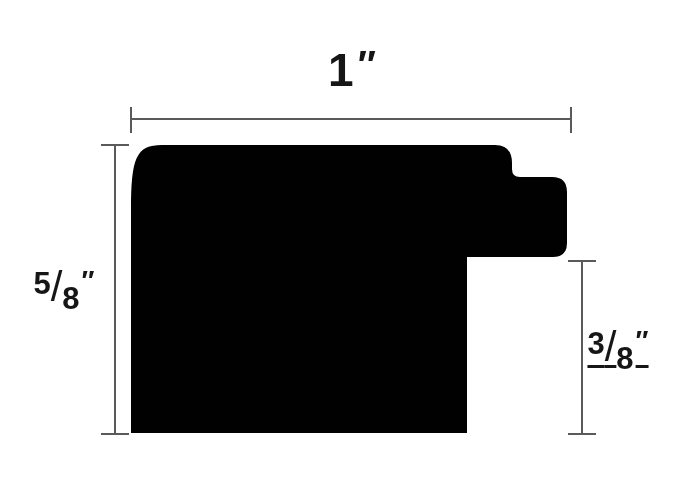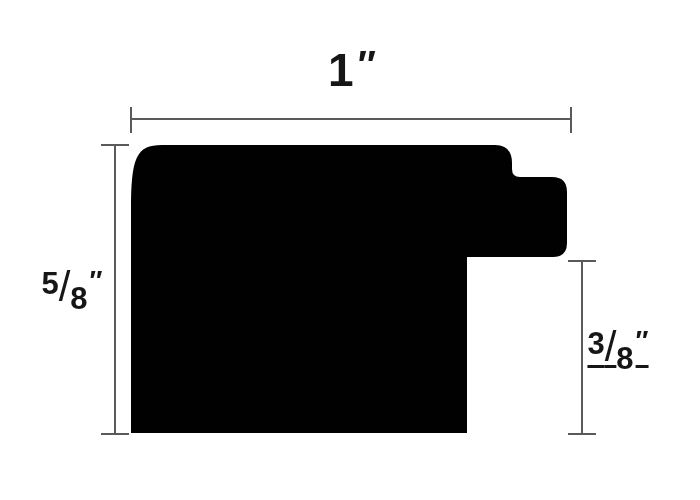--- a/index.html
+++ b/index.html
@@ -33,21 +33,21 @@
     margin-left: 4px;
   }
   .frac {
     font-size: 31px;
     text-align: center;
   }
   .frac .num { position: relative; top: -9px; }
   .frac .slash { font-size: 42px; font-weight: 500; position: relative; top: -2px; }
   .frac .den { position: relative; top: 6px; }
   .frac .unit { position: relative; top: -13px; font-size: 27px; margin-left: 2px; }
-  .left-label  { left: 16px;   top: 268px; width: 112px; }
+  .left-label  { left: 8px;   top: 268px; width: 112px; }
   .right-label { left: 573px; top: 328px; width: 90px; text-decoration: underline; }
 </style>
 </head>
 <body>
 
 <div class="canvas">
 
   <svg class="diagram-svg" width="700" height="500" viewBox="0 0 700 500">
 
     <path d="M 131 433

